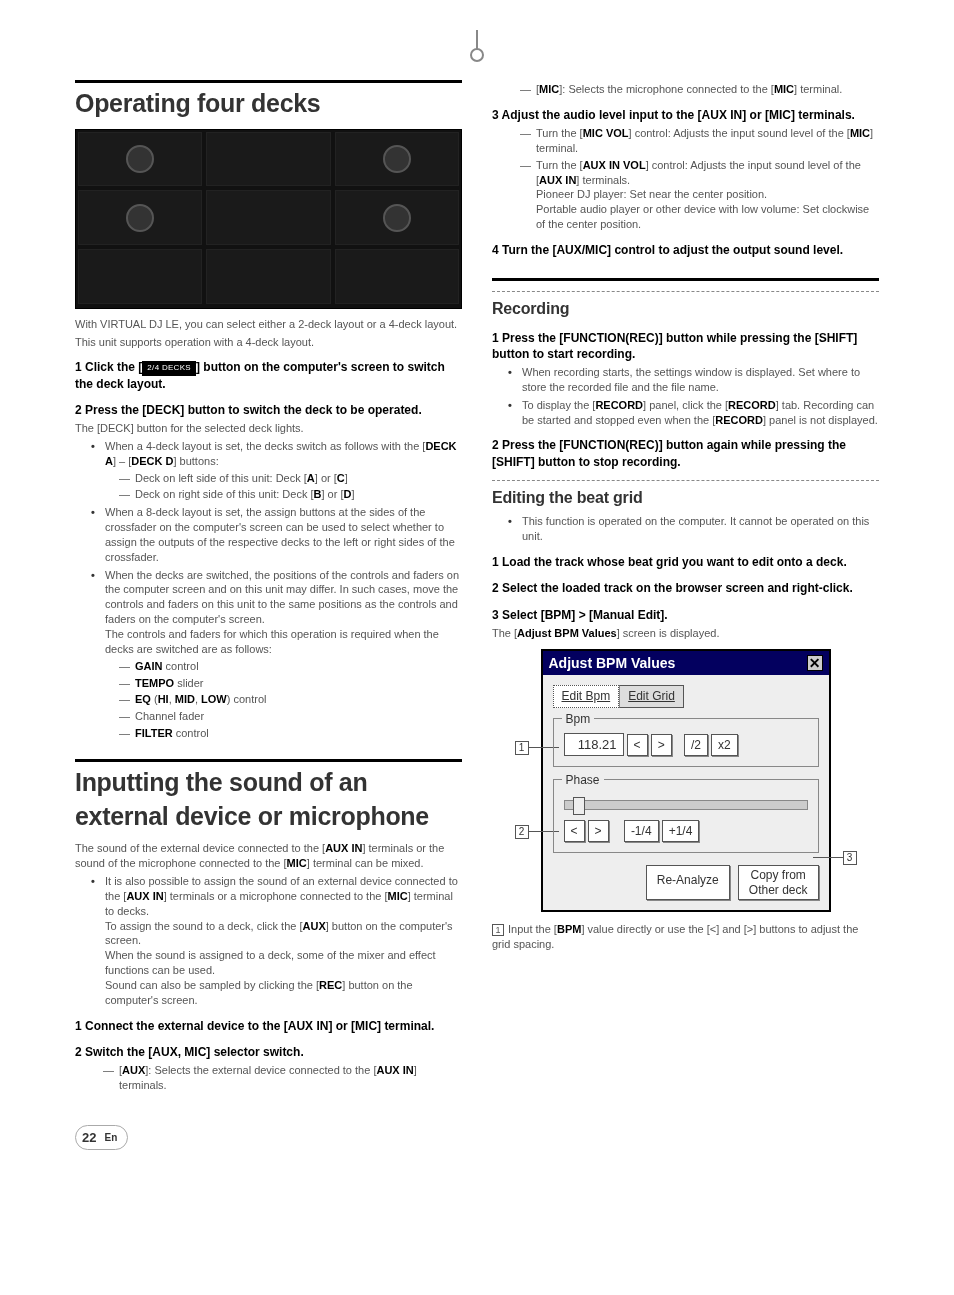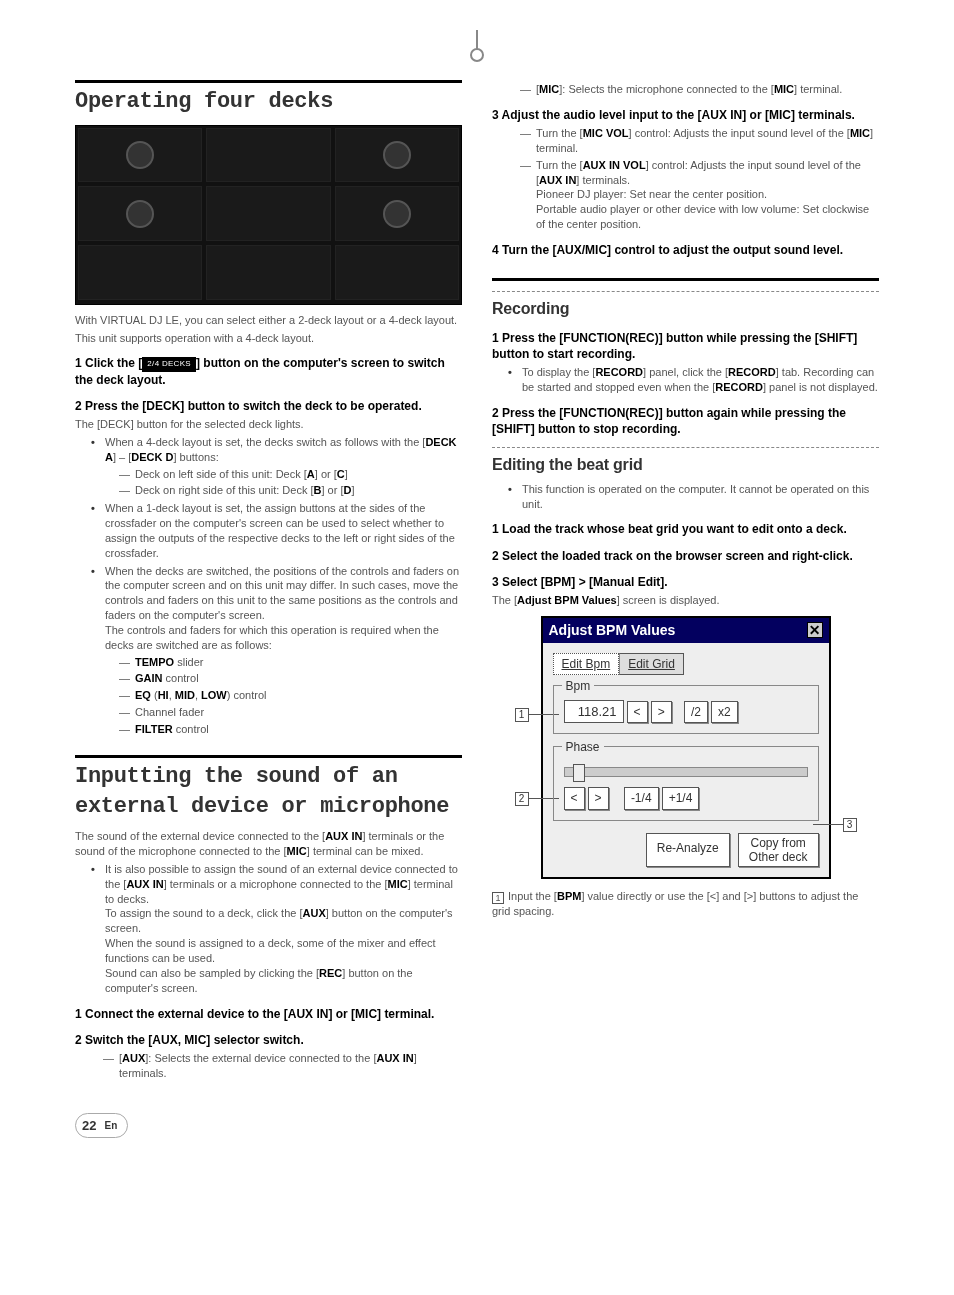--- a/index.html
+++ b/index.html
@@ -8,21 +8,21 @@
     font-size: 11px;
     color: #333;
     background: #fff;
     width: 954px;
     padding: 80px 75px 50px 75px;
     line-height: 1.35;
   }
   .page { display: flex; gap: 30px; }
   .col { flex: 1; min-width: 0; }
   .thick-rule { border-top: 3px solid #000; margin-bottom: 4px; }
-  h1.section { font-size: 22px; font-weight: 900; margin-bottom: 8px; letter-spacing: -0.3px; font-family: Liberation Mono, monospace; }
+  h1.section { font-size: 25px; font-weight: 900; margin-bottom: 8px; letter-spacing: -0.3px; }
   .dashed-rule { border-top: 1px dashed #888; margin: 10px 0 6px 0; }
   h2.sub { font-size: 16px; font-weight: 900; margin: 4px 0 6px 0; letter-spacing: -0.2px; }
   p { color: #555; margin: 3px 0; }
   .step { font-size: 12px; font-weight: bold; color: #000; margin-top: 10px; margin-bottom: 3px; }
   ul, ol { list-style: none; }
   .bullets { margin-left: 16px; }
   .bullets > li { position: relative; padding-left: 14px; margin: 3px 0; color: #555; }
   .bullets > li::before { content: "•"; position: absolute; left: 0; top: 0; color: #333; font-weight: bold; }
   .dashes { margin-left: 14px; }
   .dashes > li { position: relative; padding-left: 16px; margin: 2px 0; color: #555; }
@@ -134,27 +134,27 @@
     <p><span>The [DECK] button for the selected deck lights.</span></p>
 
     <ul class="bullets">
       <li>
         <span>When a 4-deck layout is set, the decks switch as follows with the [<span class="inline-b">DECK A</span>] – [<span class="inline-b">DECK D</span>] buttons:</span>
         <ul class="dashes">
           <li>Deck on left side of this unit: Deck [<span class="inline-b">A</span>] or [<span class="inline-b">C</span>]</li>
           <li>Deck on right side of this unit: Deck [<span class="inline-b">B</span>] or [<span class="inline-b">D</span>]</li>
         </ul>
       </li>
-      <li>When a 1-deck layout is set, the assign buttons at the sides of the crossfader on the computer's screen can be used to select whether to assign the outputs of the respective decks to the left or right sides of the crossfader.</li>
+      <li>When a 8-deck layout is set, the assign buttons at the sides of the crossfader on the computer's screen can be used to select whether to assign the outputs of the respective decks to the left or right sides of the crossfader.</li>
       <li>
         <span>When the decks are switched, the positions of the controls and faders on the computer screen and on this unit may differ. In such cases, move the controls and faders on this unit to the same positions as the controls and faders on the computer's screen.</span><br>
         <span>The controls and faders for which this operation is required when the decks are switched are as follows:</span>
         <ul class="dashes">
+          <li><span class="inline-b">GAIN</span> control</li>
           <li><span class="inline-b">TEMPO</span> slider</li>
-          <li><span class="inline-b">GAIN</span> control</li>
           <li><span class="inline-b">EQ</span> (<span class="inline-b">HI</span>, <span class="inline-b">MID</span>, <span class="inline-b">LOW</span>) control</li>
           <li>Channel fader</li>
           <li><span class="inline-b">FILTER</span> control</li>
         </ul>
       </li>
     </ul>
 
     <div class="thick-rule" style="margin-top:18px;"></div>
     <h1 class="section">Inputting the sound of an external device or microphone</h1>
     <p>The sound of the external device connected to the [<span class="inline-b">AUX IN</span>] terminals or the sound of the microphone connected to the [<span class="inline-b">MIC</span>] terminal can be mixed.</p>
@@ -190,20 +190,21 @@
 
     <div class="step">4   Turn the [AUX/MIC] control to adjust the output sound level.</div>
 
     <div class="thick-rule" style="margin-top:20px;"></div>
 
     <div class="dashed-rule"></div>
     <h2 class="sub">Recording</h2>
 
     <div class="step">1   Press the [FUNCTION(REC)] button while pressing the [SHIFT] button to start recording.</div>
     <ul class="bullets">
+      <li>When recording starts, the settings window is displayed. Set where to store the recorded file and the file name.</li>
       <li>To display the [<span class="inline-b">RECORD</span>] panel, click the [<span class="inline-b">RECORD</span>] tab. Recording can be started and stopped even when the [<span class="inline-b">RECORD</span>] panel is not displayed.</li>
     </ul>
 
     <div class="step">2   Press the [FUNCTION(REC)] button again while pressing the [SHIFT] button to stop recording.</div>
 
     <div class="dashed-rule"></div>
     <h2 class="sub">Editing the beat grid</h2>
     <ul class="bullets">
       <li>This function is operated on the computer. It cannot be operated on this unit.</li>
     </ul>

